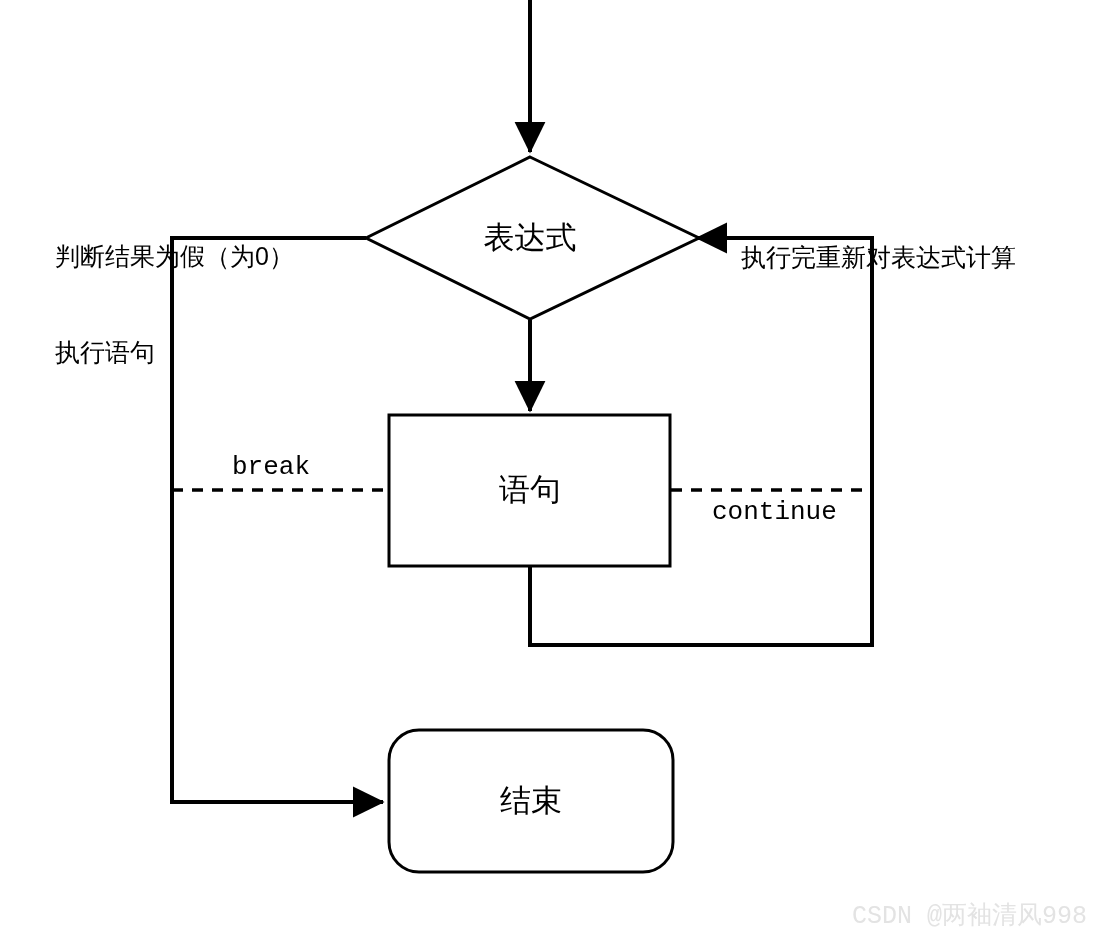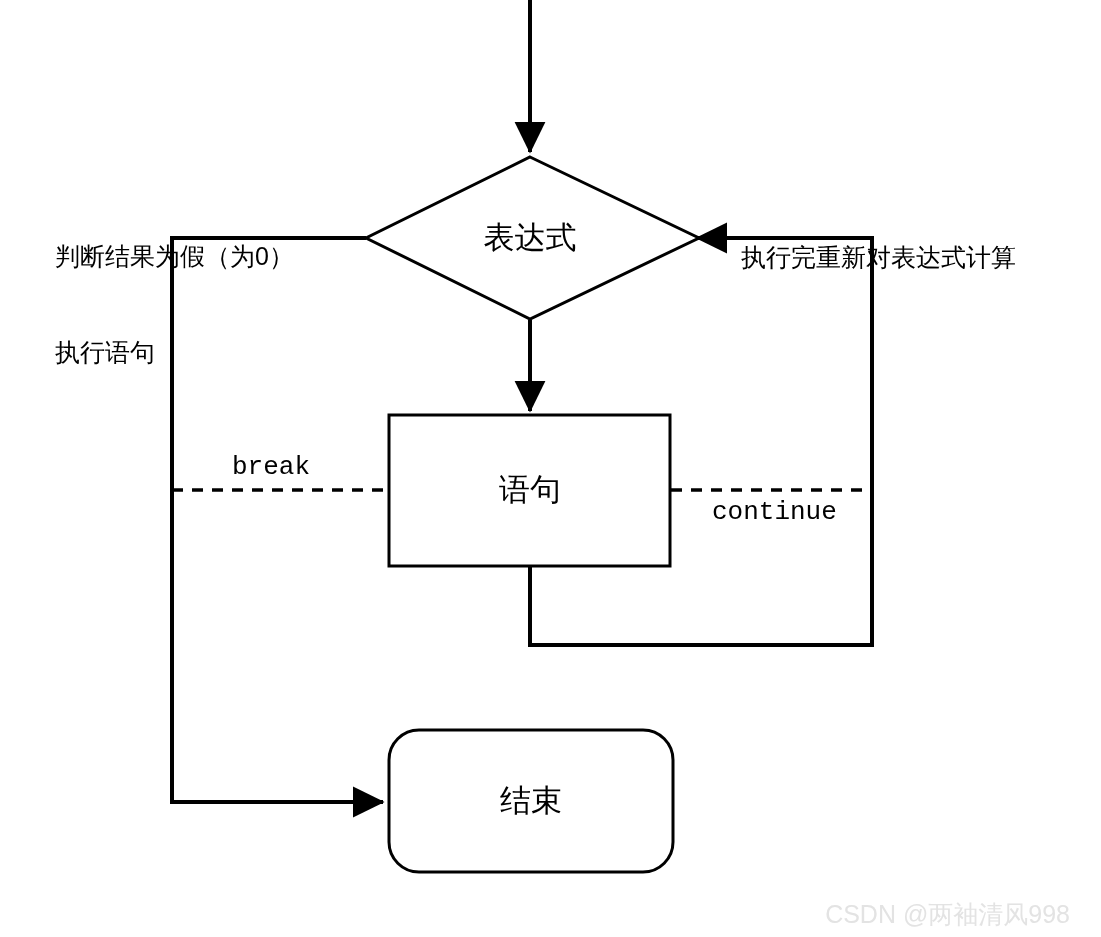--- a/index.html
+++ b/index.html
@@ -58,23 +58,23 @@
   }
   .edge-label-mono {
     position: absolute;
     font-family: Liberation Mono, monospace;
     font-size: 26px;
     color: #000000;
     white-space: pre;
   }
   #watermark {
     position: absolute;
-    right: 31px;
+    right: 14px;
     bottom: 6px;
-    font-family: Liberation Sans, sans-serif;
+    font-family: Liberation Mono, monospace;
     font-size: 25px;
     color: #e3e3e3;
     white-space: pre;
     user-select: none;
   }
 </style>
 </head>
 <body>
 
 <div id="canvas">

